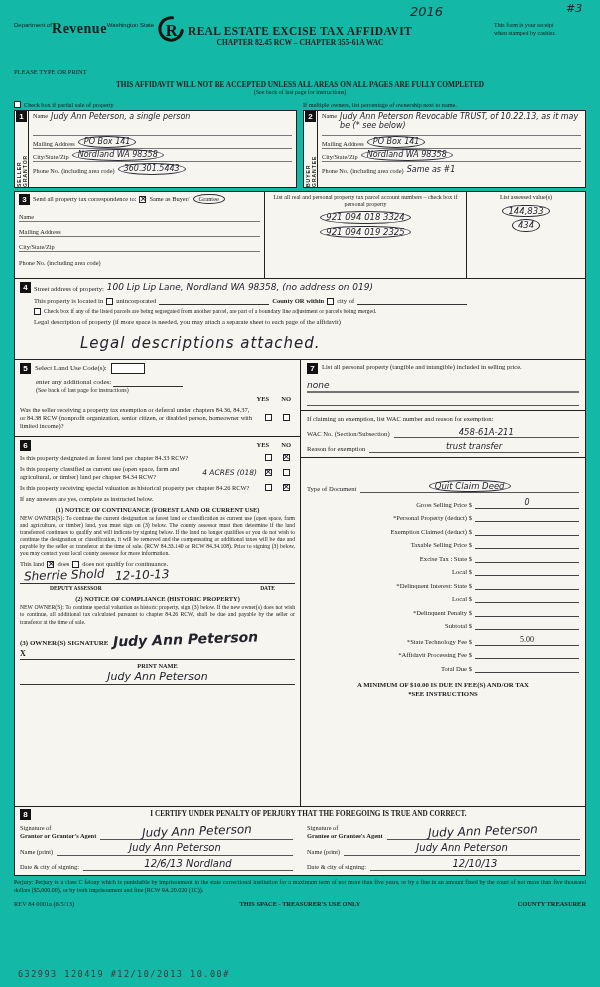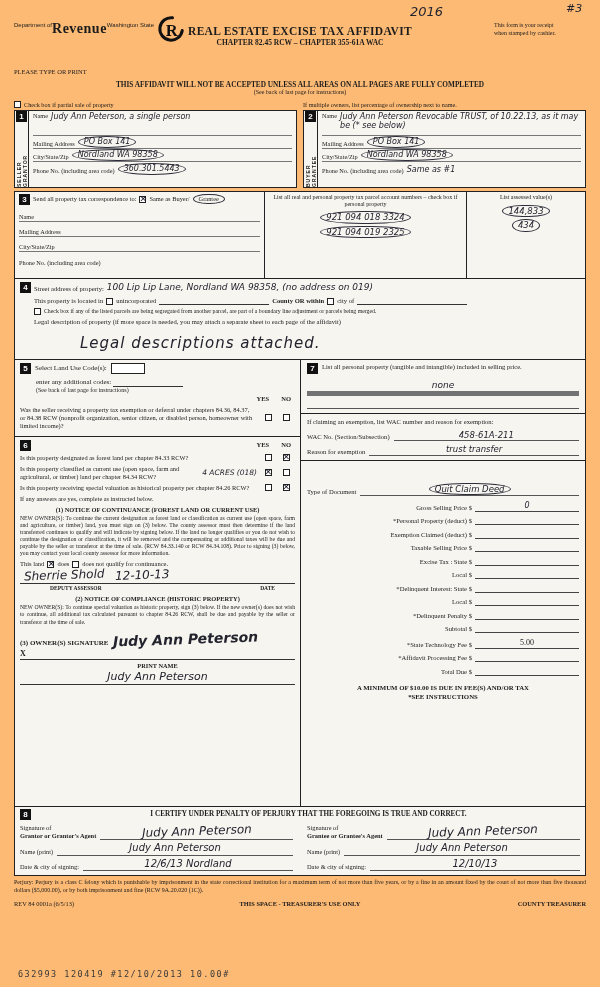--- a/index.html
+++ b/index.html
@@ -1,19 +1,19 @@
 <!DOCTYPE html>
 <html><head>
 <meta charset="utf-8">
 <style>
   * { margin:0; padding:0; box-sizing:border-box; }
   html,body { background:#cfcfcb; }
   .page {
     position:relative; width:600px; height:987px; margin:0 auto;
-    background:#fdba74; color:#1c1c1c;
+    background:#14b8a6; color:#1c1c1c;
     font-family:"Liberation Serif", serif; font-size:7px; line-height:1.25;
     padding:4px 14px; overflow:hidden;
     box-shadow:0 0 6px rgba(0,0,0,.4);
   }
   .hw { font-family:"DejaVu Sans", sans-serif; font-style:italic; color:#23232e; }
   .sig { font-size:12px; transform:rotate(-2deg); display:inline-block; }
   .oval { border:1px solid #2c2c3a; border-radius:50% / 55%; padding:0 5px; display:inline-block; }
   .badge {
     display:inline-flex; align-items:center; justify-content:center;
     width:11px; height:11px; background:#111; color:#fff;
@@ -97,21 +97,21 @@
   .notice-t { font-size:6.4px; font-weight:bold; text-align:center; margin-top:3px; }
   .notice-b { font-size:5.7px; text-align:justify; margin-top:1px; }
   .landrow { display:flex; align-items:center; gap:3px; font-size:6.5px; margin-top:3px; }
   .sigline { border-bottom:1px solid #333; display:flex; align-items:flex-end; gap:10px; padding:0 4px; }
   .deprow { display:flex; font-size:5.5px; font-weight:bold; justify-content:space-between; padding:1px 20px 0 30px; }
   .ownsig-t { font-size:7px; font-weight:bold; margin-top:5px; }
   .printname { text-align:center; font-size:6.3px; font-weight:bold; margin-top:2px; }
 
   
   .s7head { display:flex; gap:4px; font-size:6.6px; }
-  .nonerow { text-align:center; margin:6px 0 2px 0; border-bottom:5px solid #737373; font-size:9px; }
+  .nonerow { text-align:left; margin:6px 0 2px 0; border-bottom:2px solid #737373; font-size:9px; }
   .blankline { border-bottom:1px solid #555; height:11px; }
   .hline { border-top:1px solid #222; margin:4px -6px; }
   .wacrow { display:flex; align-items:flex-end; gap:4px; font-size:6.6px; margin-top:3px; }
   .wacval { flex:1; border-bottom:1px solid #555; text-align:center; font-size:8.5px; }
   .mrow { display:flex; align-items:flex-end; margin-top:4.5px; }
   .mlabel { flex:1; text-align:right; font-size:6.6px; padding-right:3px; }
   .amt { width:104px; border-bottom:1px solid #444; text-align:center; font-size:8px; min-height:9px; }
   .minnote { text-align:center; font-weight:bold; font-size:6.8px; margin-top:8px; }
 
   

